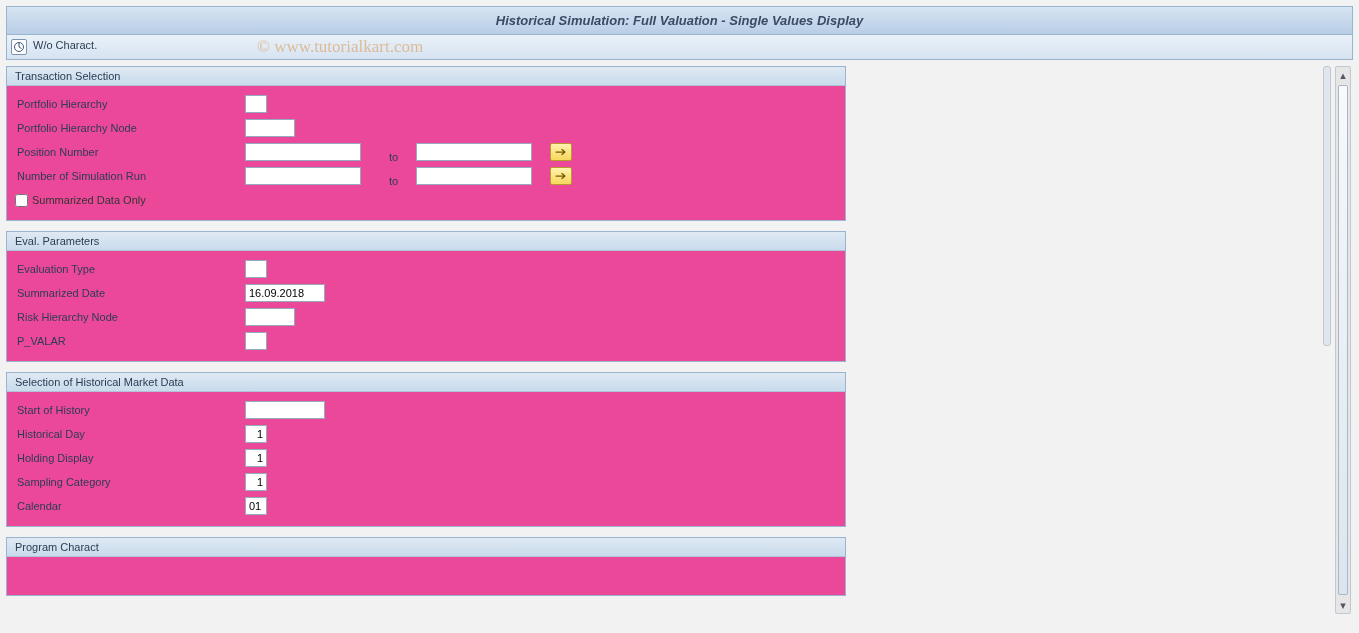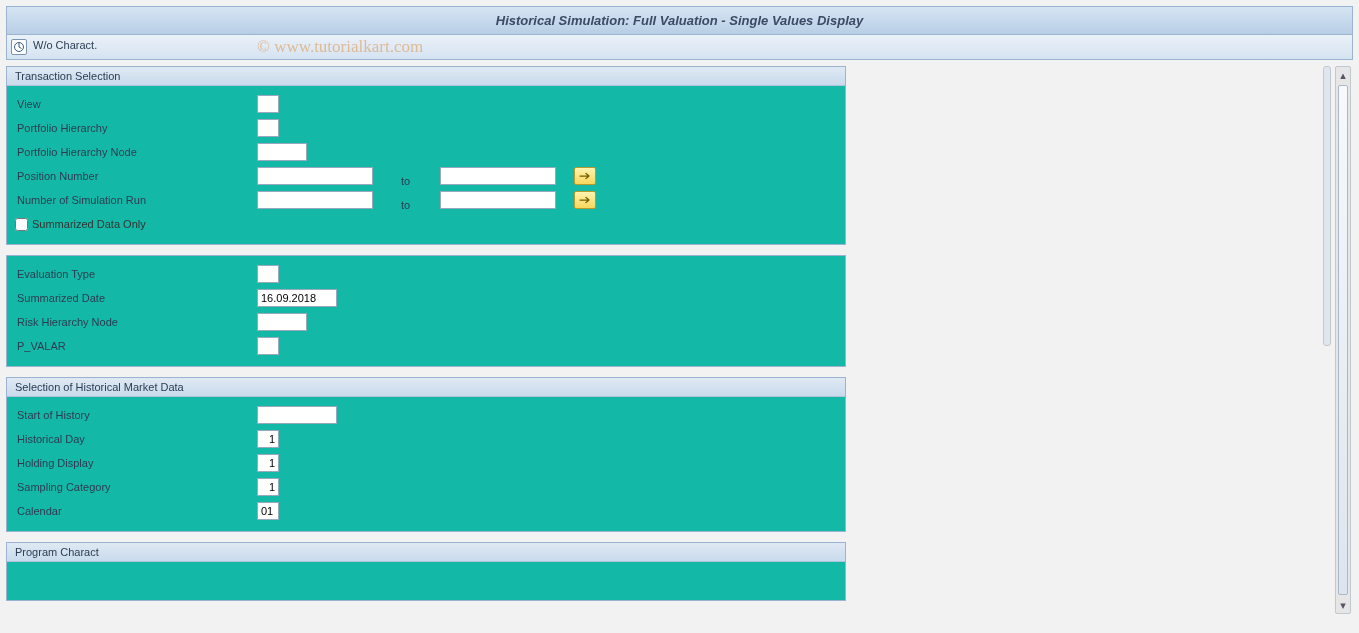--- a/index.html
+++ b/index.html
@@ -87,21 +87,21 @@
     position: absolute;
     right: 22px; top: 0;
     width: 8px; height: 280px;
     background: #dfe6ed;
     border: 1px solid #c0c8d0;
     border-radius: 3px;
   }
   .group {
     border: 1px solid #9ab4cf;
     margin-bottom: 10px;
-    background: #14b8a6;
+    background: #ec4899;
   }
   .group-header {
     background: linear-gradient(#dfe9f3, #c9dbec);
     border-bottom: 1px solid #b0c3d8;
     padding: 3px 8px;
     color: #2b3c53;
   }
   .group-body {
     padding: 6px 8px 8px 8px;
   }
@@ -114,21 +114,20 @@
     width: 230px;
     color: #2b3c53;
     padding-left: 2px;
   }
   .row input[type="text"] {
     height: 18px;
     border: 1px solid #96a9bd;
     background: #fff;
     font-size: 11px;
     padding: 0 3px;
-    margin-left: 12px;
   }
   .in-xs { width: 22px; }
   .in-sm { width: 50px; }
   .in-date { width: 80px; }
   .in-md { width: 116px; }
   .in-right { text-align: right; }
   .to-label { margin: 10px 18px 0 28px; color:#2b3c53; }
   .multi-btn {
     display:inline-flex; align-items:center; justify-content:center;
     width: 22px; height: 18px;
@@ -159,24 +158,20 @@
   <div class="watermark">© www.tutorialkart.com</div>
 </div>
 
 <div class="content-area">
   <div class="form-col">
 
     <div class="group">
       <div class="group-header">Transaction Selection</div>
       <div class="group-body">
         <div class="row">
-          <div class="label">View</div>
-          <input type="text" class="in-xs" style="">
-        </div>
-        <div class="row">
           <div class="label">Portfolio Hierarchy</div>
           <input type="text" class="in-xs" style="">
         </div>
         <div class="row">
           <div class="label">Portfolio Hierarchy Node</div>
           <input type="text" class="in-sm" style="">
         </div>
         <div class="row">
           <div class="label">Position Number</div>
           <input type="text" class="in-md" style="">
@@ -200,20 +195,21 @@
           </span>
         </div>
         <div class="row">
           <input type="checkbox" class="checkbox" style="">
           <span>Summarized Data Only</span>
         </div>
       </div>
     </div>
 
     <div class="group">
+      <div class="group-header">Eval. Parameters</div>
       <div class="group-body">
         <div class="row">
           <div class="label">Evaluation Type</div>
           <input type="text" class="in-xs" style="">
         </div>
         <div class="row">
           <div class="label">Summarized Date</div>
           <input type="text" class="in-date" value="16.09.2018" style="">
         </div>
         <div class="row">

